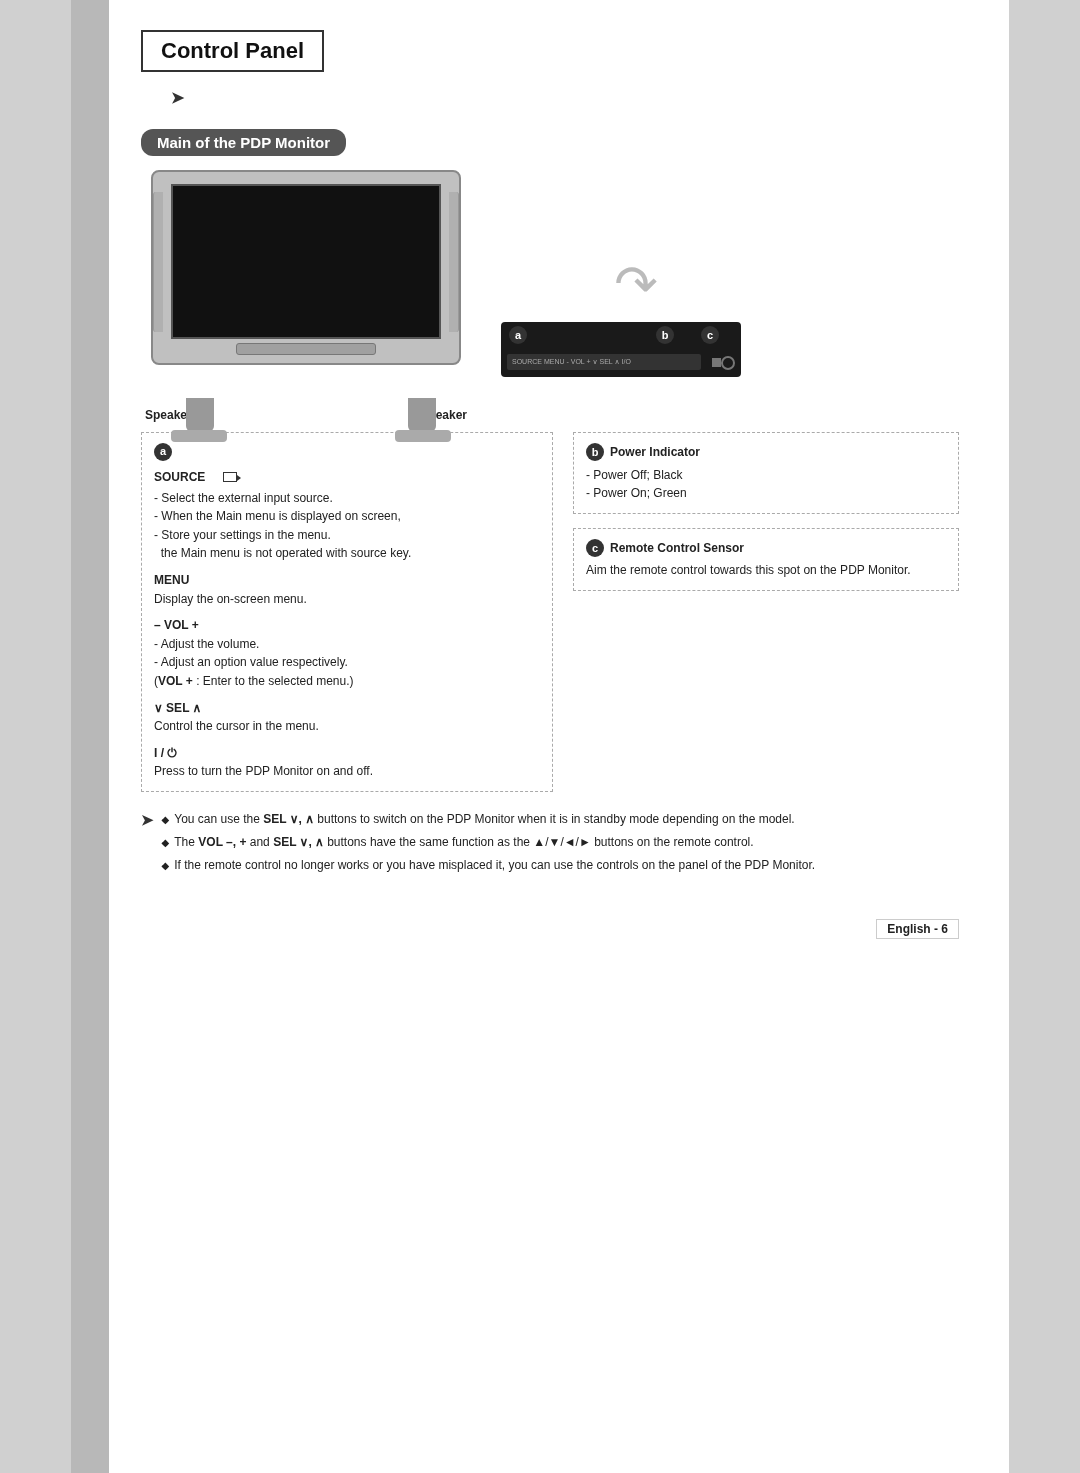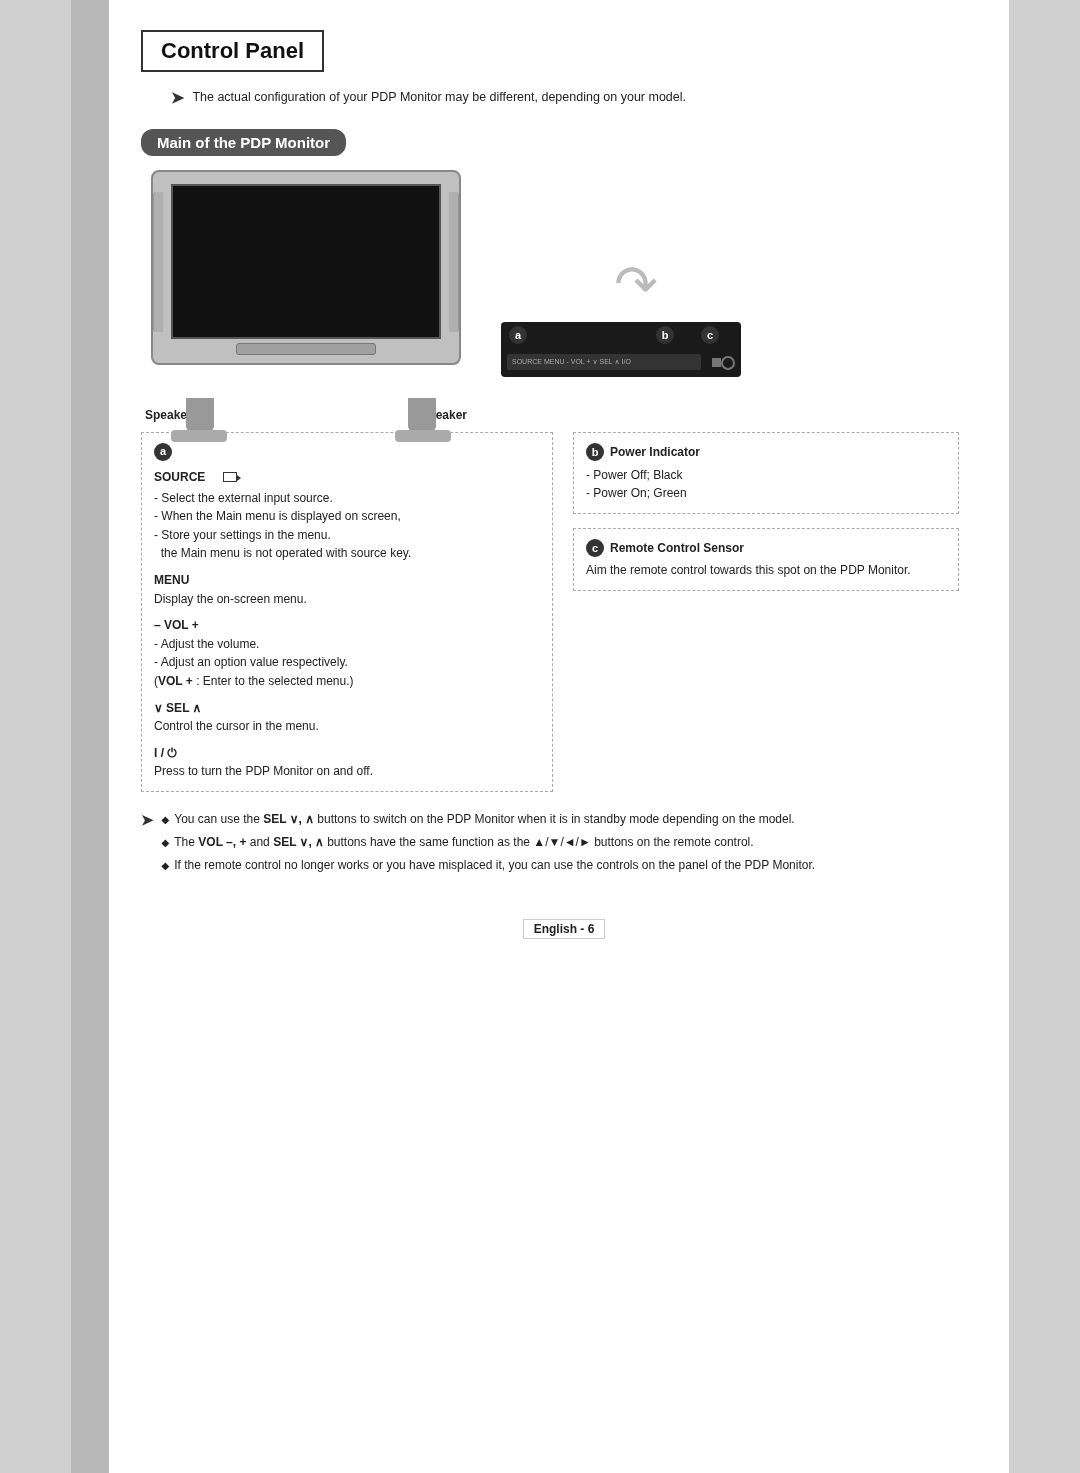--- a/index.html
+++ b/index.html
@@ -276,21 +276,20 @@
 
   <div class="content">
     
     <div class="page-title-box">
       <span class="page-title">Control Panel</span>
     </div>
 
     
     <div class="note-line">
       <span class="arrow-right">➤</span>
-      <span>The actual configuration of your PDP Monitor may be different, depending on your model.</span>
     </div>
 
     
     <div class="section-header">Main of the PDP Monitor</div>
 
     
     <div style="display:flex; align-items:flex-end; margin-bottom:2px;">
 
       <div style="position:relative; width:350px; flex-shrink:0;">
         <div class="monitor-drawing">
@@ -423,20 +422,20 @@
           <span>The <strong>VOL –, +</strong> and <strong>SEL ∨, ∧</strong> buttons have the same function as the ▲/▼/◄/► buttons on the remote control.</span>
         </div>
         <div class="notes-item">
           <span class="diamond">◆</span>
           <span>If the remote control no longer works or you have misplaced it, you can use the controls on the panel of the PDP Monitor.</span>
         </div>
       </div>
     </div>
 
     
-    <div style="margin-top:40px; display:flex; justify-content:center;padding-left:28px;">
+    <div style="margin-top:40px; display:flex; justify-content:flex-end;padding-left:28px;">
       <div class="footer-lang">
         <span><span>English</span> <span>- 6</span></span>
       </div>
     </div>
 
   </div>
 </div>
 
 </body></html>

